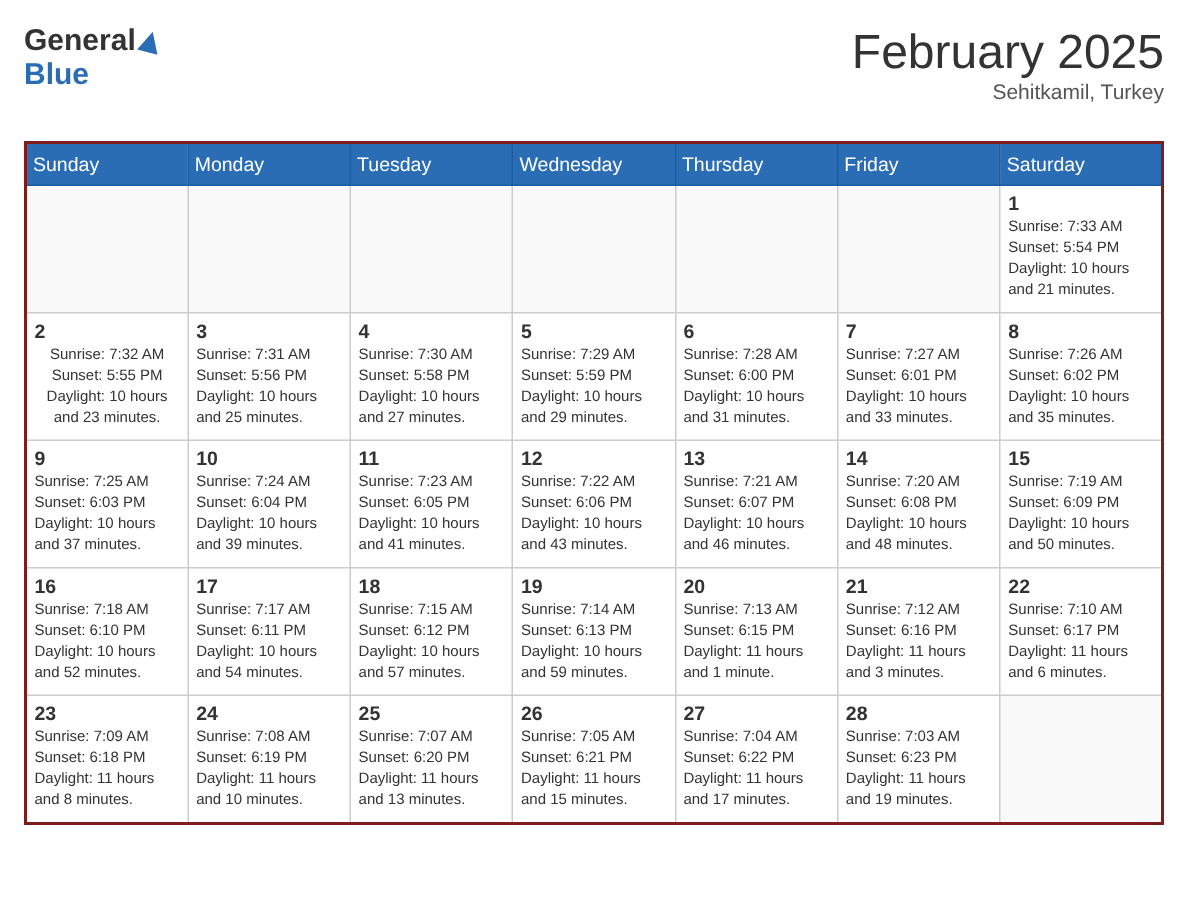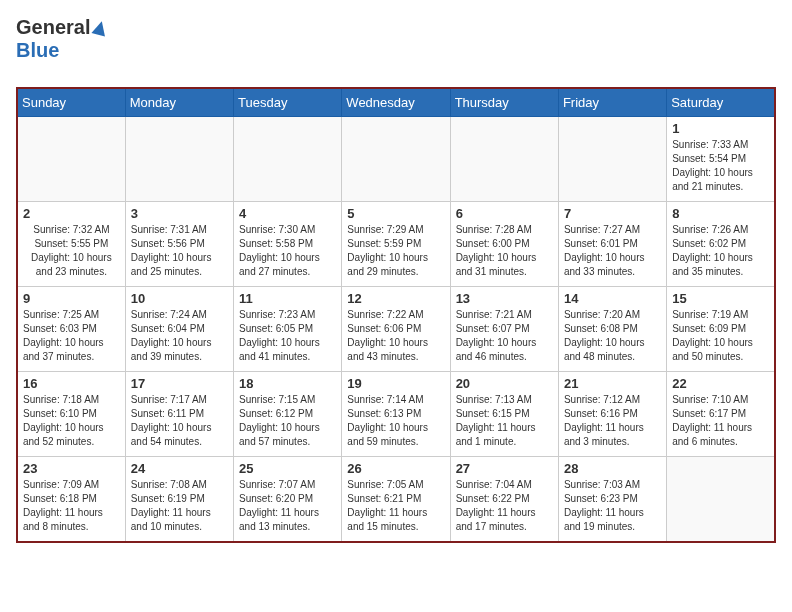--- a/index.html
+++ b/index.html
@@ -83,20 +83,22 @@
   <div class="logo">
     <div class="logo-row">
       <span style="font-size:20px;font-weight:bold;color:#333;">General</span>
       <span style="display:inline-block;margin-left:3px;width:0;height:0;border-left:7px solid transparent;border-right:7px solid transparent;border-bottom:14px solid #2a6db5;transform:rotate(15deg);vertical-align:middle;"></span>
     </div>
     <div>
       <span style="font-size:20px;font-weight:bold;color:#2a6db5;">Blue</span>
     </div>
   </div>
   <div class="title-block">
+    <div class="month-year">February 2025</div>
+    <div class="location">Sehitkamil, Turkey</div>
   </div>
 </div>
 
 <table class="calendar">
   <thead>
     <tr>
     <th>Sunday</th>
         <th>Monday</th>
         <th>Tuesday</th>
         <th>Wednesday</th>

